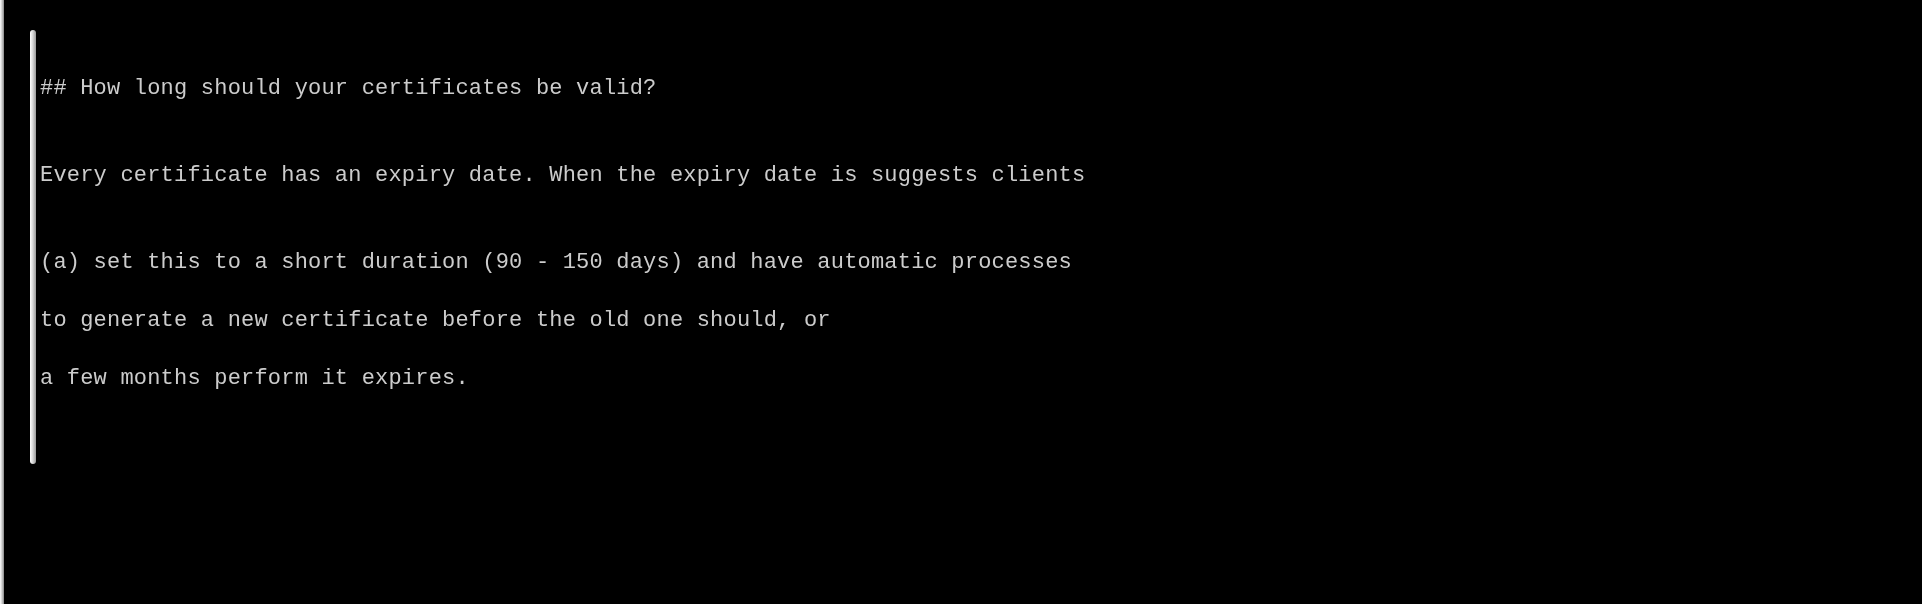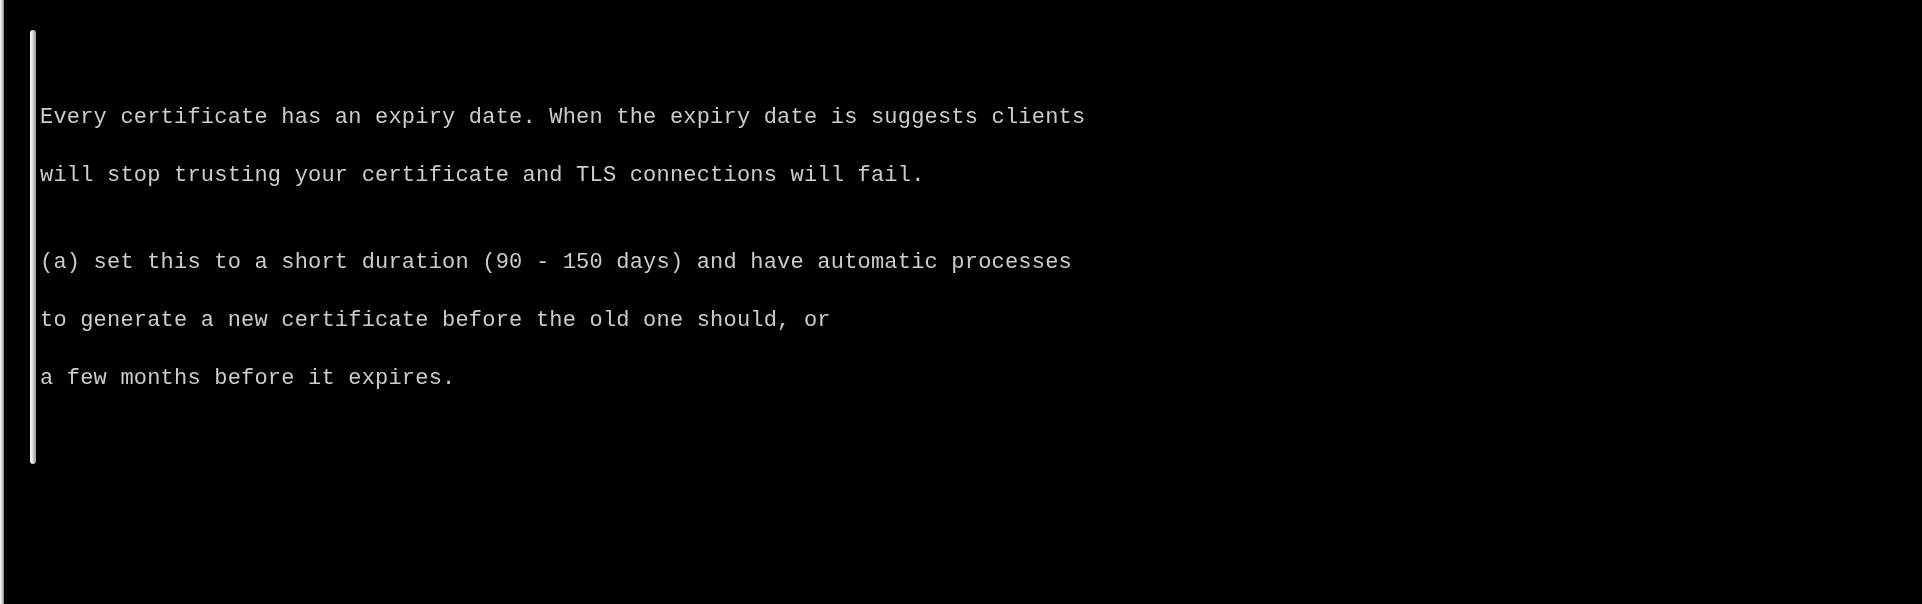--- a/index.html
+++ b/index.html
@@ -43,24 +43,24 @@
       letter-spacing: 0.2px;
     }
   </style>
 </head>
 <body>
 
 <div class="window-border-left"></div>
 <div class="window-border-inner"></div>
 
 <div class="terminal">
+<div>## How long should your certificates be valid?</div>
 <div></div>
 <div>Every certificate has an expiry date. When the expiry date is suggests clients</div>
-<div>will stop trusting your certificate and TLS connections will fail.</div>
 <div></div>
 <div>(a) set this to a short duration (90 - 150 days) and have automatic processes</div>
 <div>to generate a new certificate before the old one should, or</div>
-<div>a few months before it expires.</div>
+<div>a few months perform it expires.</div>
 <div></div>
 
 <div></div>
 
 </div>
 
 </body></html>

